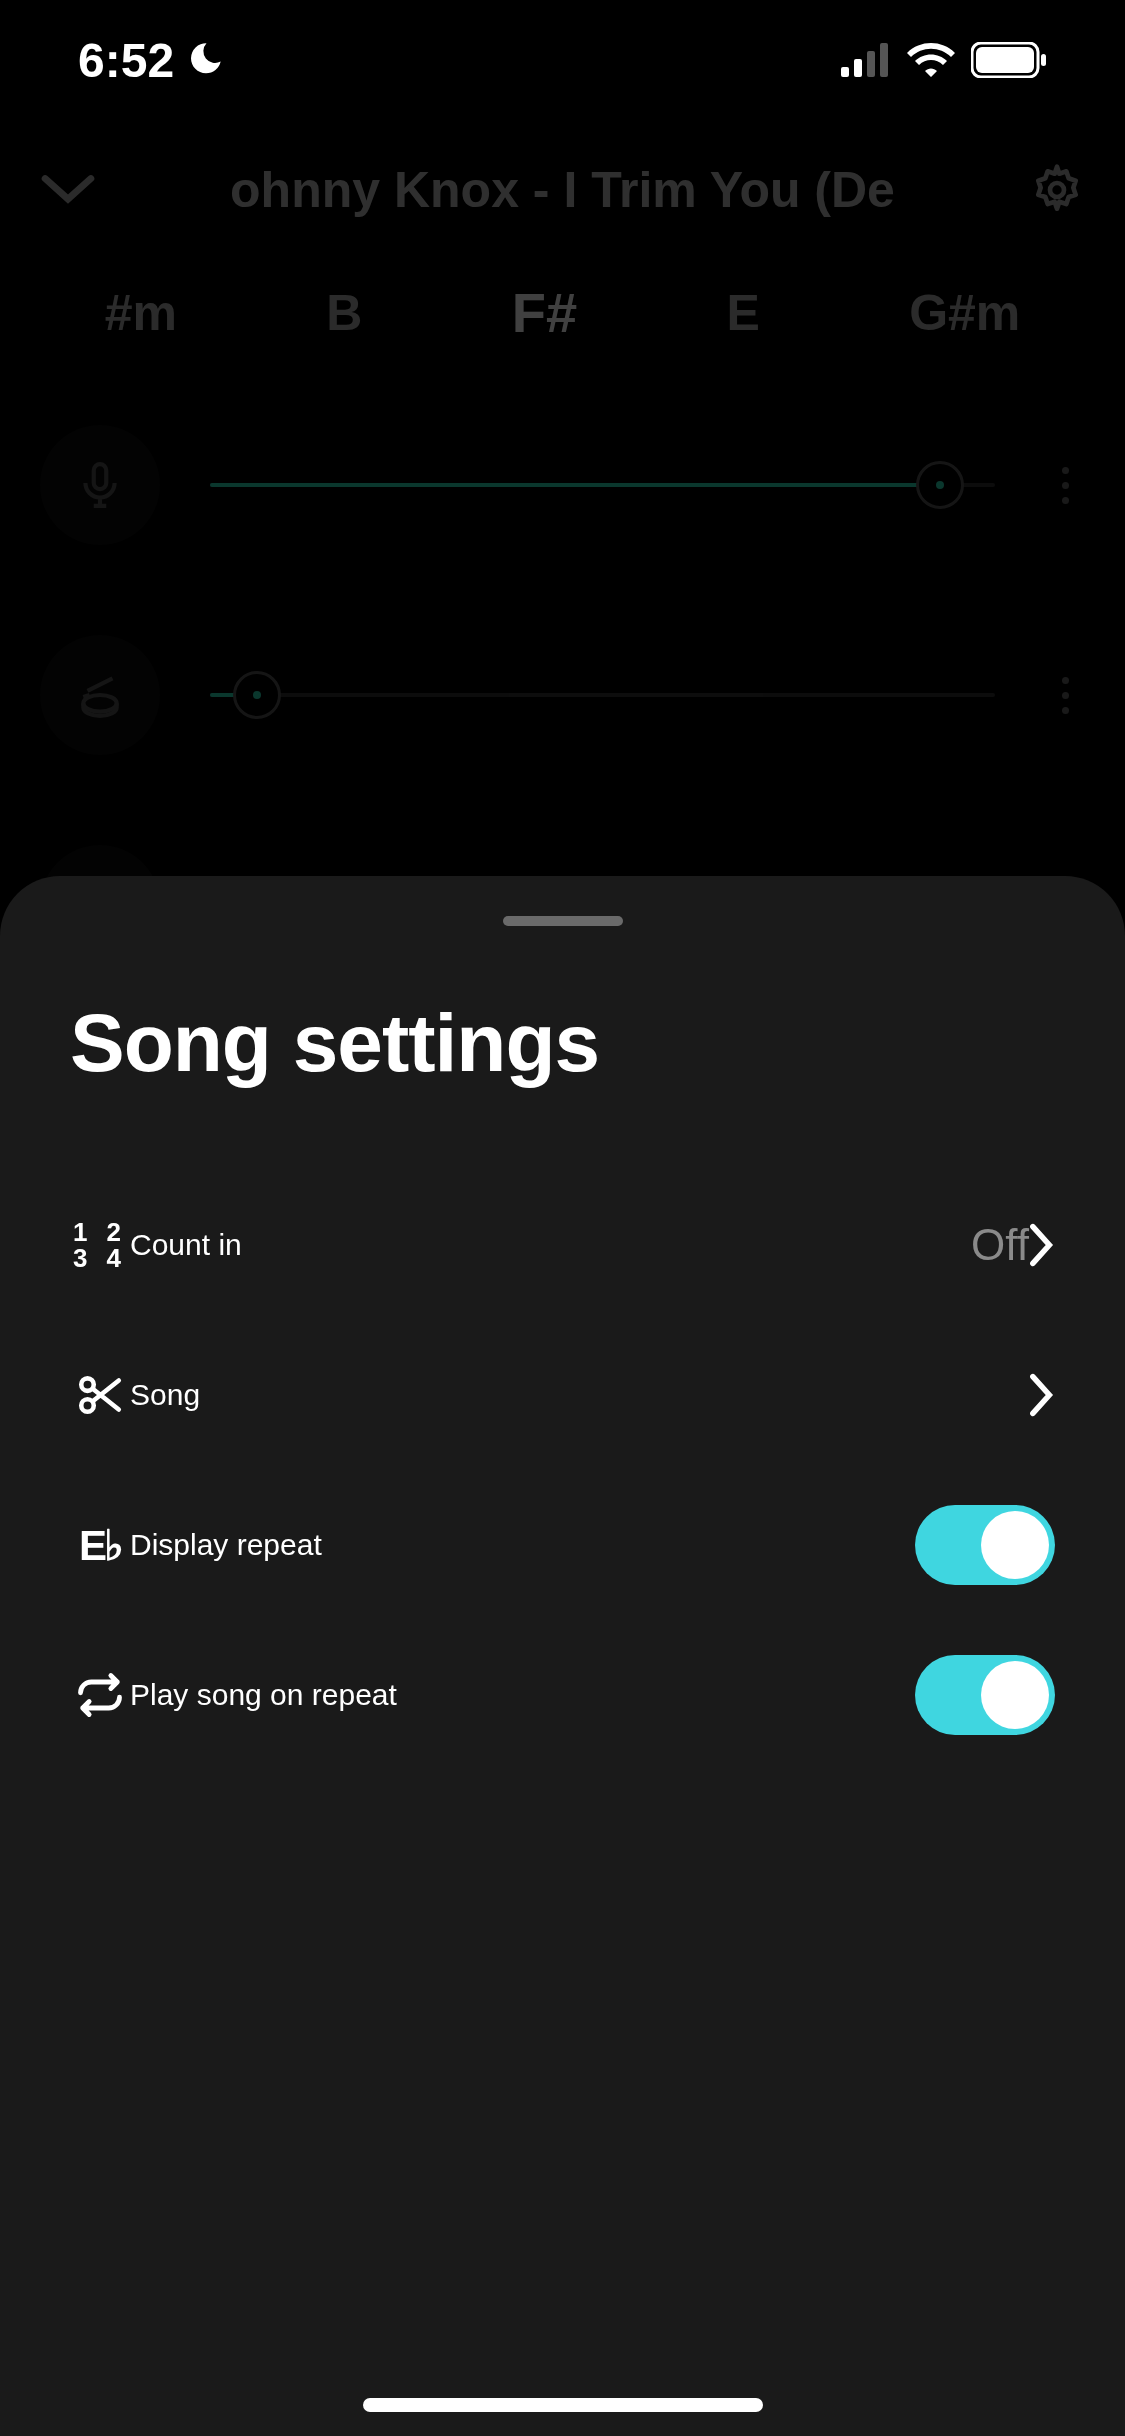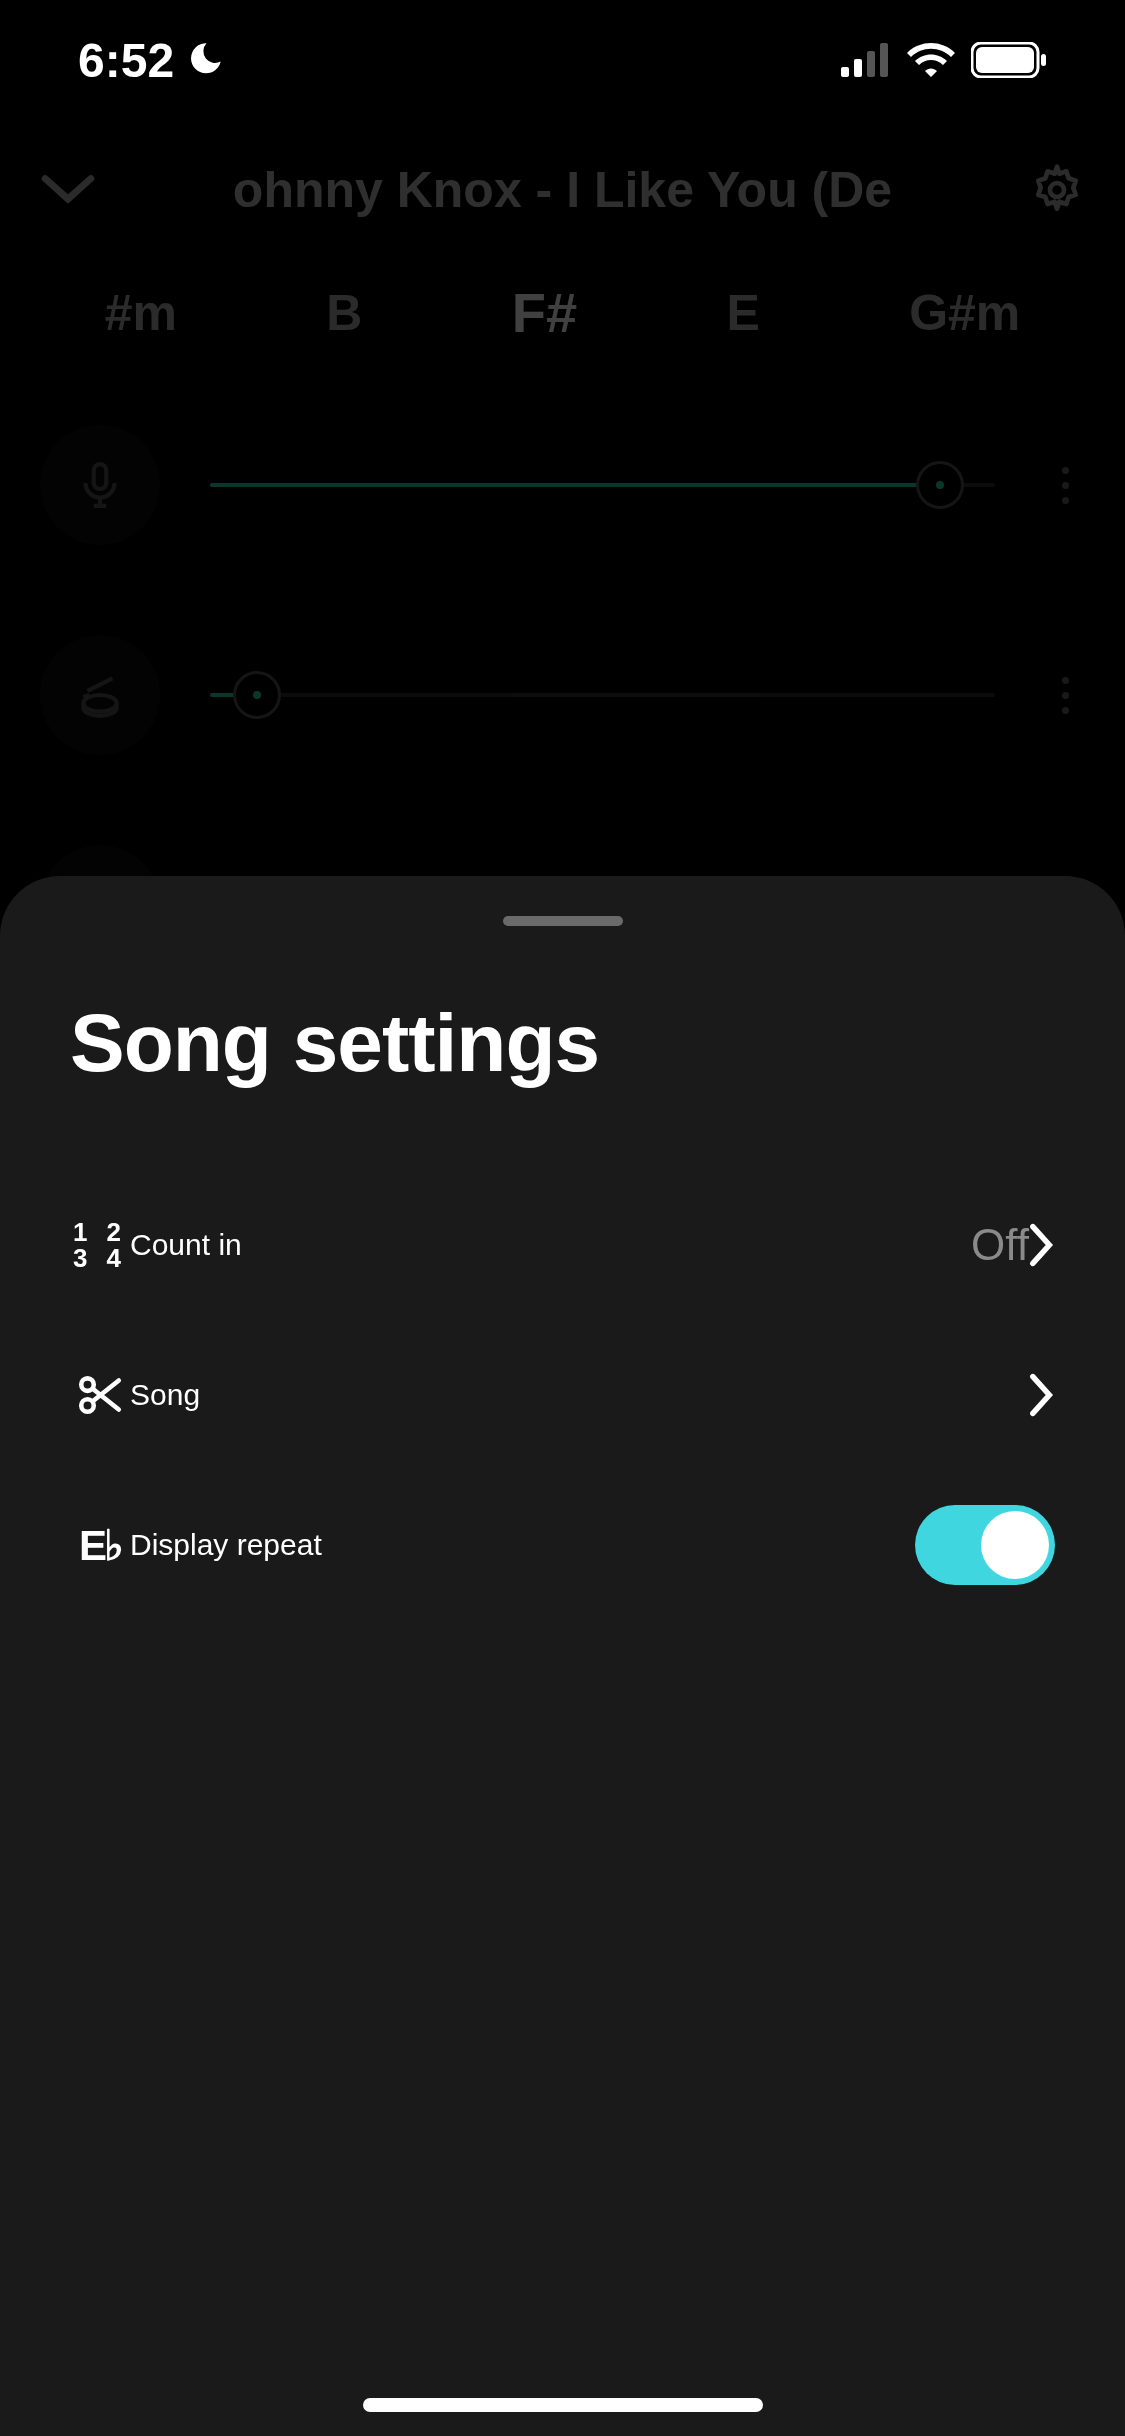--- a/index.html
+++ b/index.html
@@ -207,21 +207,21 @@
   </div>
 </div>
 
 <div class="bg-content">
   <div class="bg-header">
     <span class="chevron-down">
       <svg width="56" height="32" viewBox="0 0 24 14" stroke="#aaa" stroke-width="3" fill="none" stroke-linecap="round">
           <path d="M2 2l10 9 10-9"></path>
         </svg>
     </span>
-    <div class="bg-title">ohnny Knox - I Like You (De</div>
+    <div class="bg-title">ohnny Knox - I Trim You (De</div>
     <span class="gear">
       <svg width="56" height="56" viewBox="0 0 24 24" stroke="#aaa" stroke-width="2" fill="none">
           <circle cx="12" cy="12" r="3"></circle>
           <path d="M12 2l1 3 3-1 1 3 3 1-1 3 1 3-3 1-1 3-3-1-1 3-1-3-3 1-1-3-3-1 1-3-1-3 3-1 1-3 3 1z" stroke-linejoin="round"></path>
         </svg>
     </span>
   </div>
   <div class="bg-chords">
     <span>#m</span>
     <span>B</span>
@@ -339,15 +339,26 @@
   <div class="setting-row">
     <div class="setting-icon">
       <span class="eb-icon">E♭</span>
     </div>
     <div class="setting-label">Display repeat</div>
     <div class="toggle on">
         <div class="thumb"></div>
       </div>
   </div>
 
+  <div class="setting-row">
+    <div class="setting-icon">
+      <svg width="52" height="52" viewBox="0 0 24 24" stroke="#fff" stroke-width="2.2" fill="none" stroke-linecap="round" stroke-linejoin="round">
+          <path d="M17 3l3 3-3 3M20 6H8a5 5 0 0 0-5 5M7 21l-3-3 3-3M4 18h12a5 5 0 0 0 5-5"></path>
+        </svg>
+    </div>
+    <div class="setting-label">Play song on repeat</div>
+    <div class="toggle on">
+        <div class="thumb"></div>
+      </div>
+  </div>
 </div>
 
 <div class="home-indicator"></div>
 
 </body></html>

